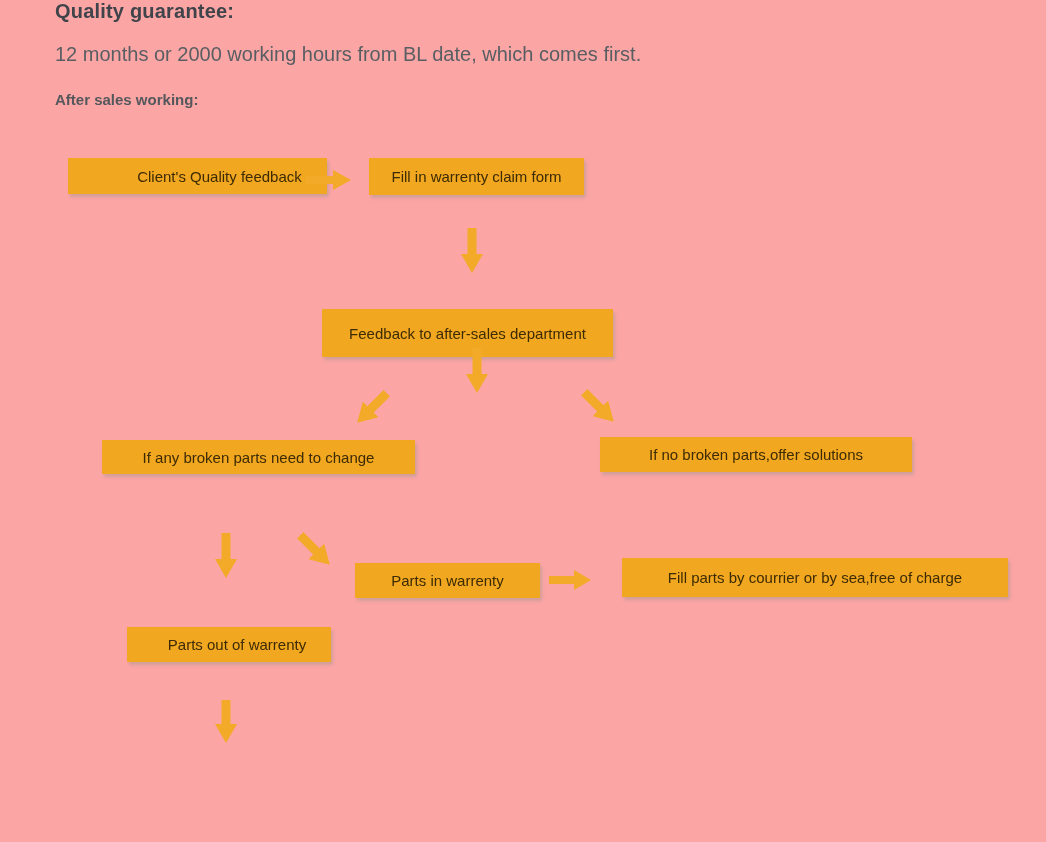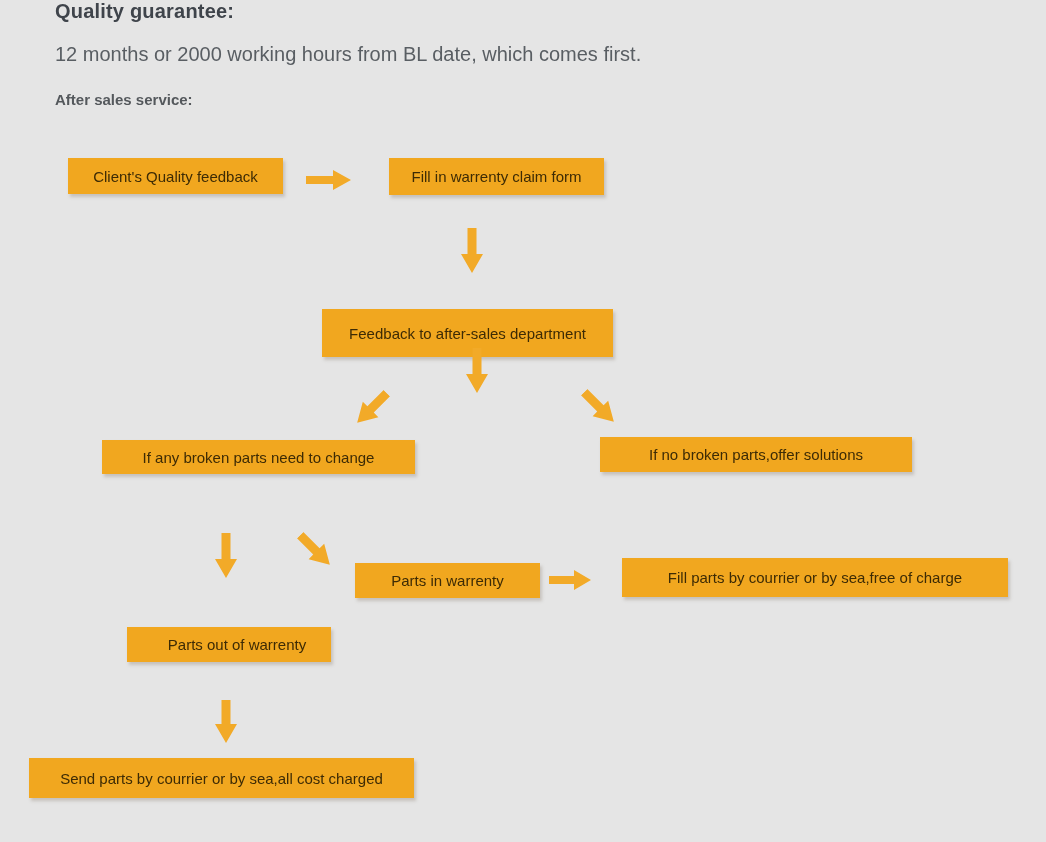--- a/index.html
+++ b/index.html
@@ -5,21 +5,21 @@
   html, body {
     margin: 0;
     padding: 0;
     background: #ffffff;
     font-family: "Liberation Sans", "DejaVu Sans", sans-serif;
   }
   .page {
     position: relative;
     width: 1046px;
     height: 842px;
-    background: #e5e5e5;
+    background: #fca5a5;
     overflow: hidden;
   }
   .abs { position: absolute; }
 
   .title {
     left: 55px; top: 0px;
     font-size: 20px;
     font-weight: bold;
     color: var(--title-text, #3F444B);
     letter-spacing: 0.2px;
@@ -57,31 +57,31 @@
   .rot45  { transform: rotate(45deg); }
   .rotm45 { transform: rotate(-45deg); }
 </style>
 </head>
 <body>
 
 <div class="page">
 
   <div class="abs title">Quality guarantee:</div>
   <div class="abs subtitle">12 months or 2000 working hours from BL date, which comes first.</div>
-  <div class="abs section-label">After sales service:</div>
+  <div class="abs section-label">After sales working:</div>
 
-  <div class="flow-box" style="left:68px; top:158px; width:215px; height:36px;">Client's Quality feedback</div>
+  <div class="flow-box" style="left:68px; top:158px; width:215px; height:36px;padding-left:44px;">Client's Quality feedback</div>
 
   <div class="arrow" style="left:306px; top:169px;">
     <svg width="46" height="22" viewBox="0 0 46 22">
       <polygon fill="currentColor" points="0,7 27,7 27,1 45,11 27,21 27,15 0,15"></polygon>
     </svg>
   </div>
 
-  <div class="flow-box" style="left:369px; top:158px; width:215px; height:37px;margin-left:20px;">Fill in warrenty claim form</div>
+  <div class="flow-box" style="left:369px; top:158px; width:215px; height:37px;">Fill in warrenty claim form</div>
 
   <div class="arrow" style="left:460px; top:228px;">
     <svg width="24" height="45" viewBox="0 0 24 45">
       <polygon fill="currentColor" points="7.5,0 16.5,0 16.5,26 23,26 12,45 1,26 7.5,26"></polygon>
     </svg>
   </div>
 
   <div class="flow-box" style="left:322px; top:309px; width:291px; height:48px;">Feedback to after-sales department</div>
 
   <div class="arrow" style="left:465px; top:348px;">
@@ -129,15 +129,14 @@
   <div class="flow-box" style="left:622px; top:558px; width:386px; height:39px;">Fill parts by courrier or by sea,free of charge</div>
 
   <div class="flow-box" style="left:127px; top:627px; width:188px; height:35px;padding-left:16px;">Parts out of warrenty</div>
 
   <div class="arrow" style="left:214px; top:700px;">
     <svg width="24" height="43" viewBox="0 0 24 43">
       <polygon fill="currentColor" points="7.5,0 16.5,0 16.5,24 23,24 12,43 1,24 7.5,24"></polygon>
     </svg>
   </div>
 
-  <div class="flow-box" style="left:29px; top:758px; width:385px; height:40px;">Send parts by courrier or by sea,all cost charged</div>
 
 </div>
 
 </body></html>

